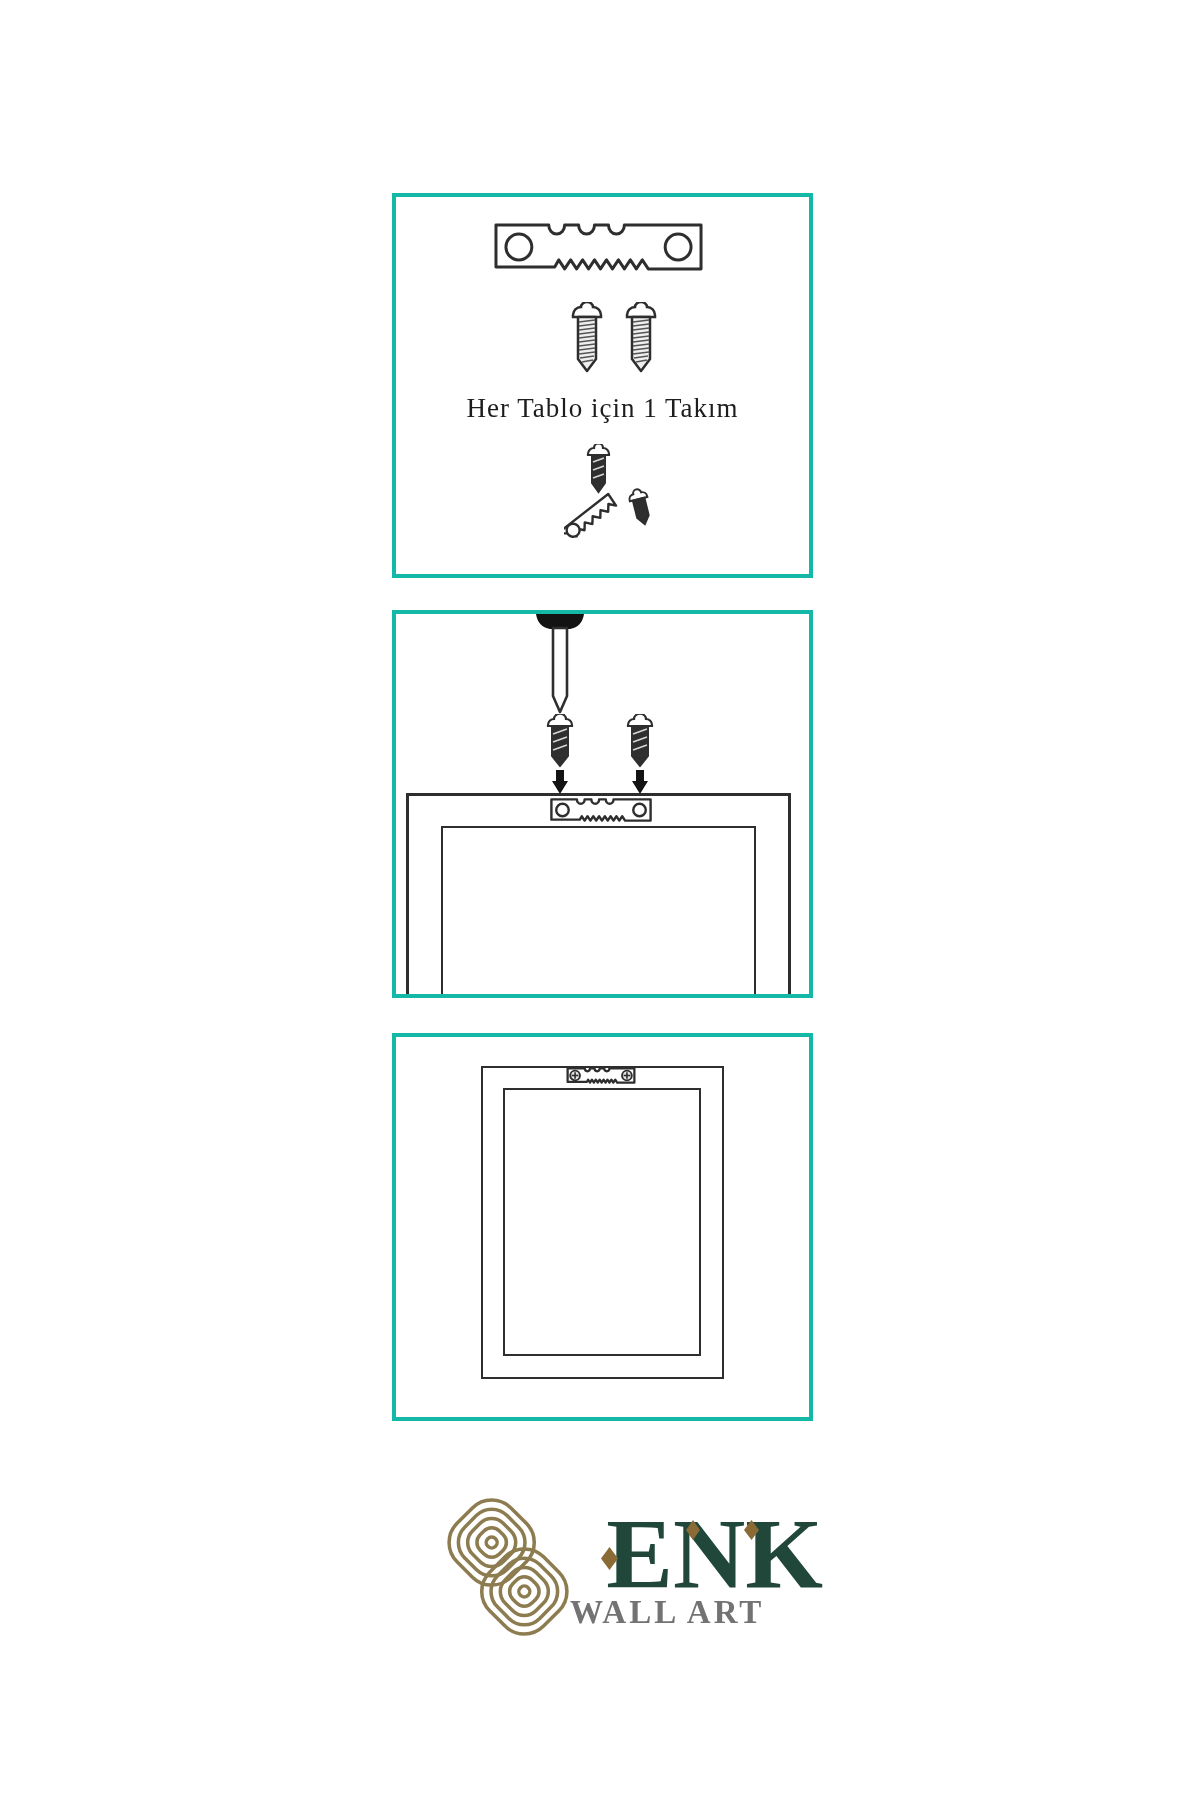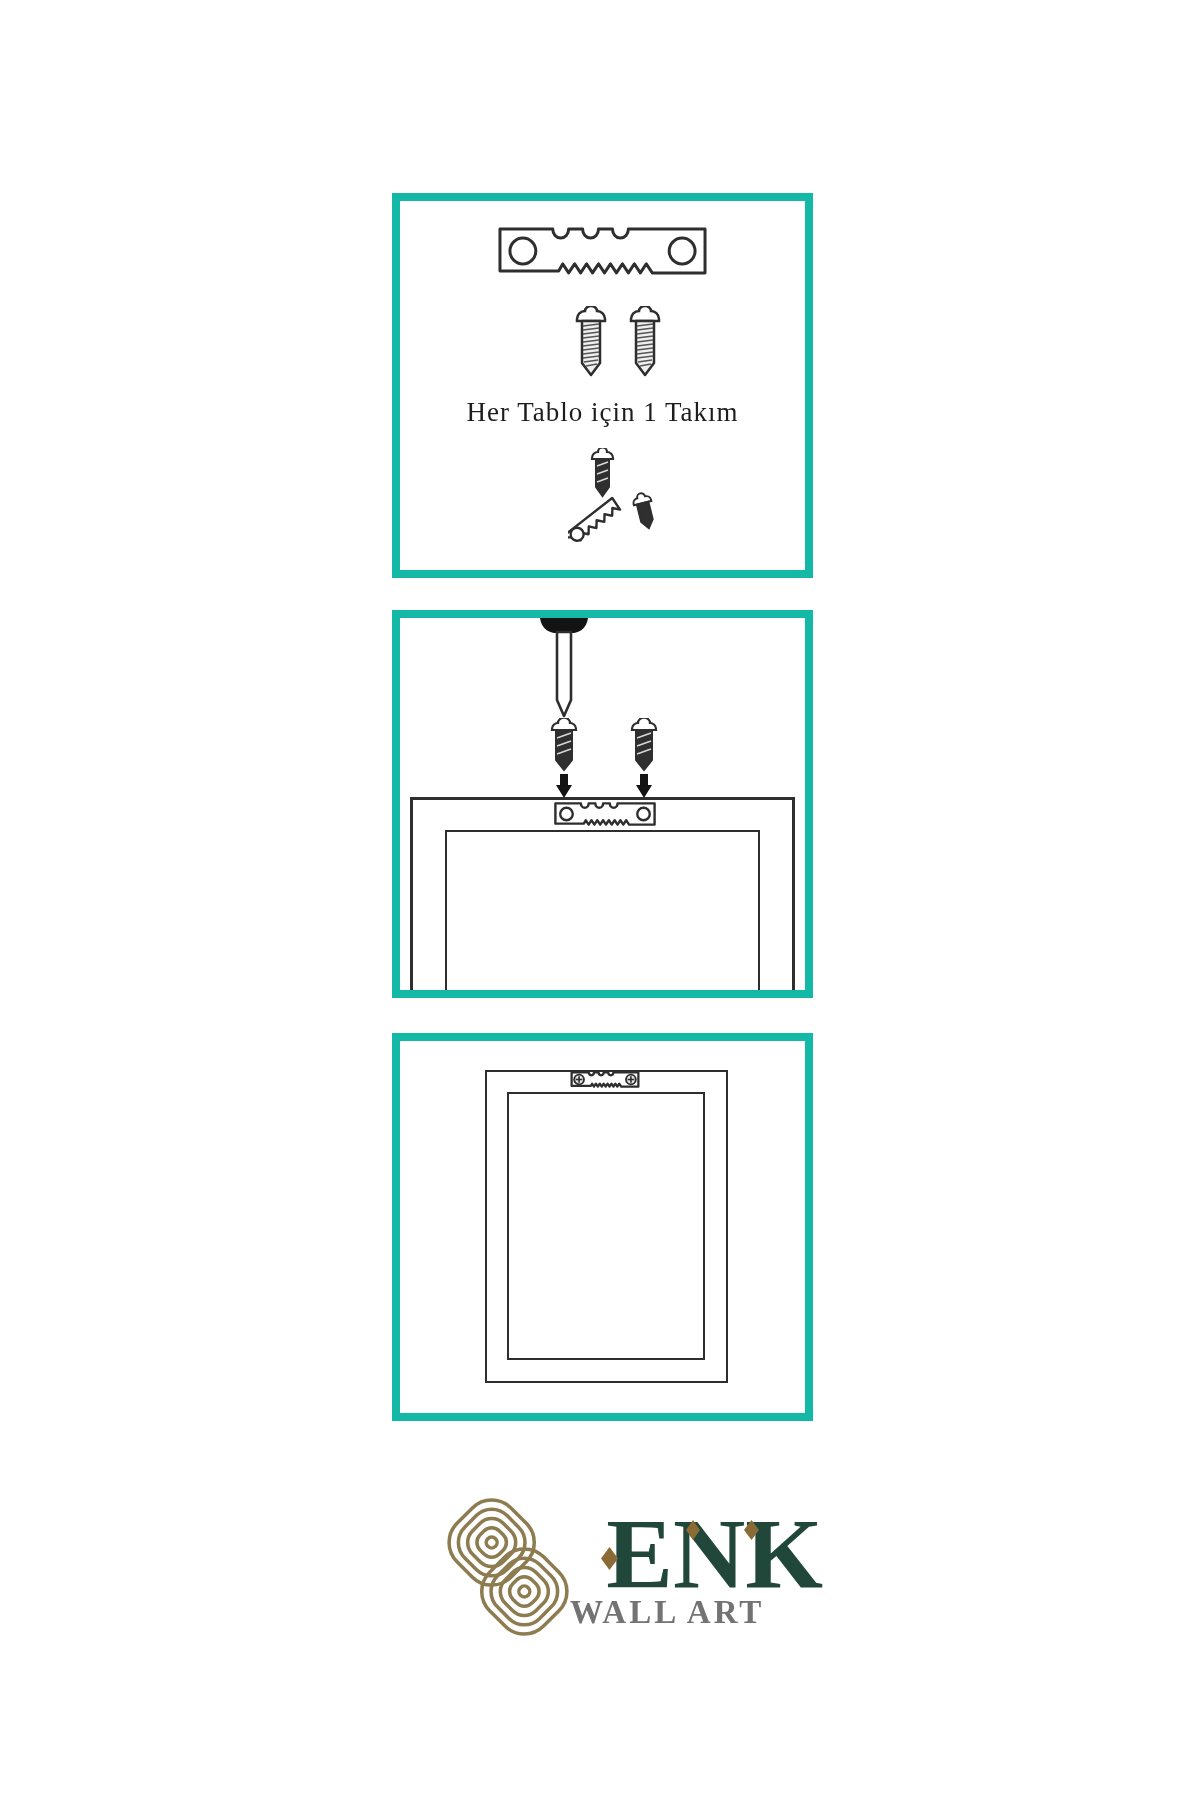--- a/index.html
+++ b/index.html
@@ -3,21 +3,21 @@
 <meta charset="utf-8">
 <style>
   * { margin:0; padding:0; box-sizing:border-box; }
   html,body { background:#ffffff; }
   .canvas {
     position:relative; width:1200px; height:1800px; background:#ffffff;
     font-family:"Liberation Serif", serif; overflow:hidden;
   }
   .panel {
     position:absolute; left:392px; width:421px;
-    border:8px solid #14b8a6; background:#ffffff; overflow:hidden;
+    border:4px solid #14b8a6; background:#ffffff; overflow:hidden;
   }
   #panel1 { top:193px;  height:385px; }
   #panel2 { top:610px;  height:388px; }
   #panel3 { top:1033px; height:388px; }
   .abs { position:absolute; }
 
   .caption {
     position:absolute; left:0; top:196px; width:100%;
     text-align:center; font-size:27px; letter-spacing:1px;
     color:#1d1d1d; font-family:"Liberation Serif", serif;

